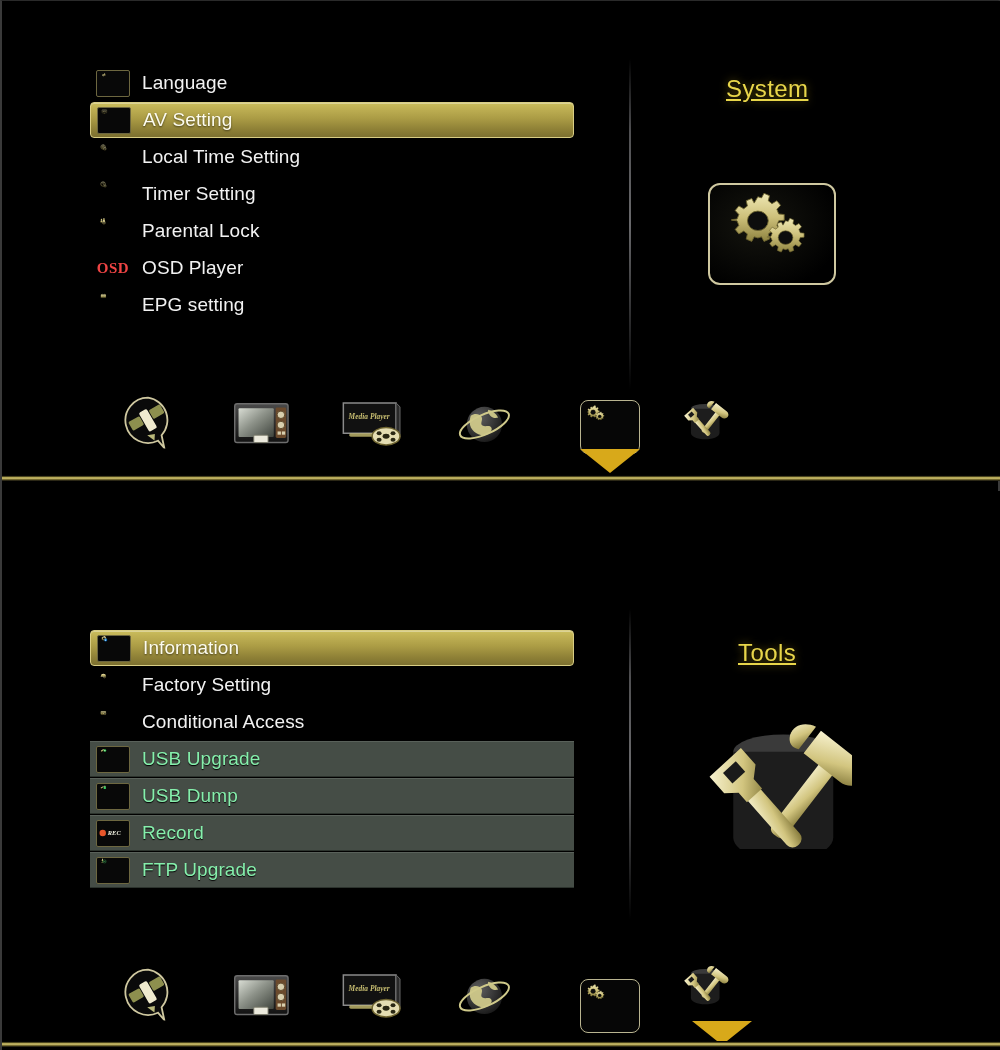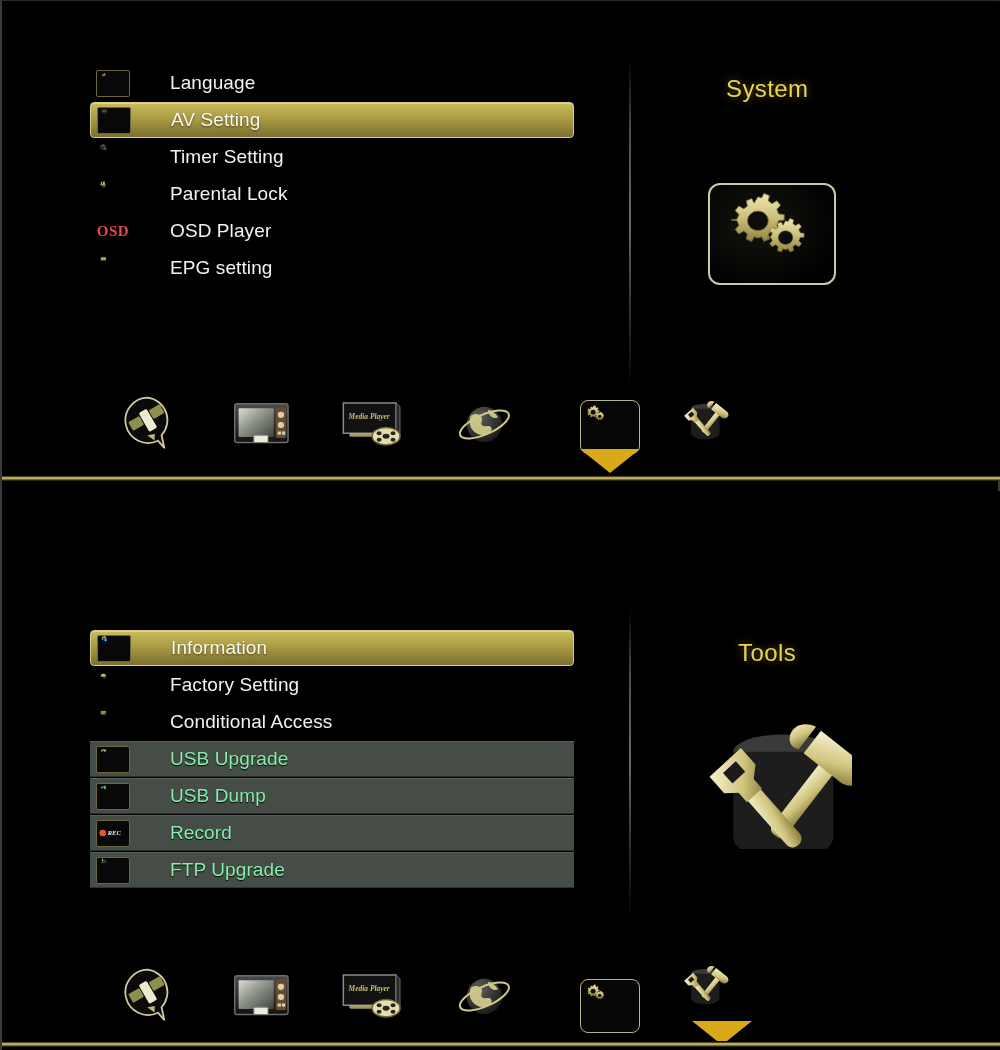--- a/index.html
+++ b/index.html
@@ -39,21 +39,20 @@
       rgba(255,255,255,0) 100%);
   }
 
   
   .menu { position: absolute; }
   .menu-row {
     position: relative;
     display: flex; align-items: center;
     height: 36px; padding-left: 6px;
     margin-bottom: 1px;
-    gap: 28px;
   }
   .menu-row .label {
     font-size: 19px; color: #f2f2f2; letter-spacing: .1px;
     text-shadow: 0 1px 1px #000;
     white-space: nowrap;
   }
   .menu-row.selected {
     background: linear-gradient(to bottom,
       #cabd5c 0%, #bfb053 16%, #ab9c45 45%, #8e8036 78%, #7c7030 100%);
     border: 1px solid #d8cd84;
@@ -81,20 +80,21 @@
   }
   .row-icon svg { display: block; }
 
   
   .preview-title {
     position: absolute;
     font-size: 24px;
     color: #e8d64a;
     text-shadow: 0 0 8px rgba(190,160,30,.55), 0 1px 2px #000;
     letter-spacing: .4px;
+    text-decoration: underline;
   }
   .preview-art { position: absolute; }
 
   
   .iconbar { position: absolute; display: flex; align-items: flex-end; }
   .iconbar-item {
     position: relative;
     width: 112px; height: 86px;
     display: flex; align-items: center; justify-content: center;
   }
@@ -368,20 +368,28 @@
 
       <div class="menu-row selected">
         <span class="row-icon boxed">
           <svg width="26" height="22">
               <use href="#ic-av" transform="scale(.26 .24)"></use>
             </svg>
         </span>
         <span class="label">AV Setting</span>
       </div>
 
+      <div class="menu-row">
+        <span class="row-icon">
+          <svg width="26" height="26">
+              <use href="#ic-globeclock" transform="scale(.26)"></use>
+            </svg>
+        </span>
+        <span class="label">Local Time Setting</span>
+      </div>
 
       <div class="menu-row">
         <span class="row-icon">
           <svg width="26" height="26">
               <use href="#ic-clock" transform="scale(.26)"></use>
             </svg>
         </span>
         <span class="label">Timer Setting</span>
       </div>
 

